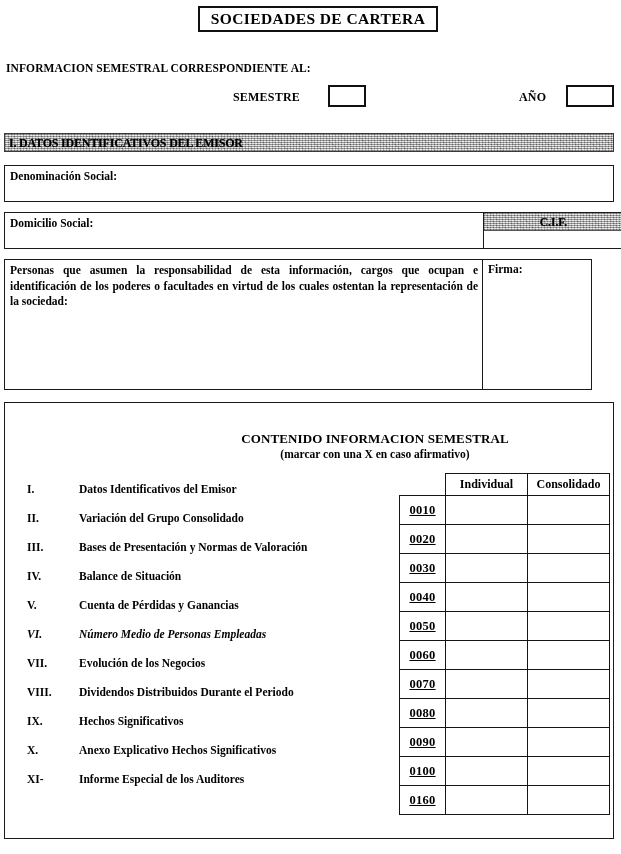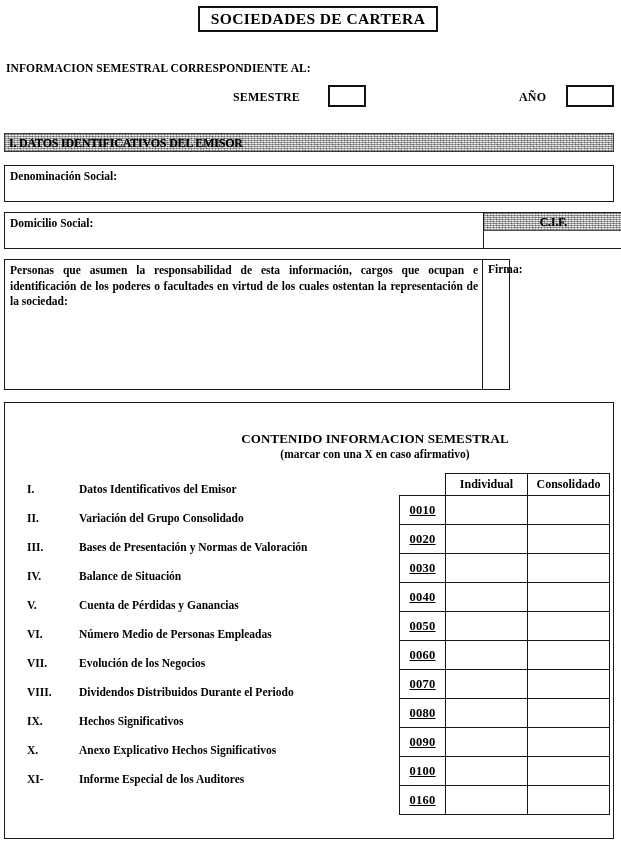--- a/index.html
+++ b/index.html
@@ -183,21 +183,21 @@
     right: 0;
     bottom: 0;
     background: #fff;
   }
 
   
   #responsabilidad-box {
     position: absolute;
     left: 4px;
     top: 259px;
-    width: 506px;
+    width: 588px;
     height: 131px;
     border: 1px solid #1a1a1a;
     box-sizing: border-box;
     background: #fff;
   }
   #responsabilidad-text {
     position: absolute;
     left: 5px;
     top: 3px;
     width: 468px;
@@ -378,21 +378,21 @@
         <span class="row-label">Bases de Presentación y Normas de Valoración</span>
       </div>
       <div class="row-item" style="top: 88px; align-items: center;">
         <span class="row-num">IV.</span>
         <span class="row-label">Balance de Situación</span>
       </div>
       <div class="row-item" style="top: 117px;">
         <span class="row-num">V.</span>
         <span class="row-label">Cuenta de Pérdidas y Ganancias</span>
       </div>
-      <div class="row-item" style="top: 146px;">
+      <div class="row-item" style="top: 146px; font-style: italic;">
         <span class="row-num">VI.</span>
         <span class="row-label">Número Medio de Personas Empleadas</span>
       </div>
       <div class="row-item" style="top: 175px;">
         <span class="row-num">VII.</span>
         <span class="row-label">Evolución de los Negocios</span>
       </div>
       <div class="row-item" style="top: 204px;">
         <span class="row-num">VIII.</span>
         <span class="row-label">Dividendos Distribuidos Durante el Periodo</span>

